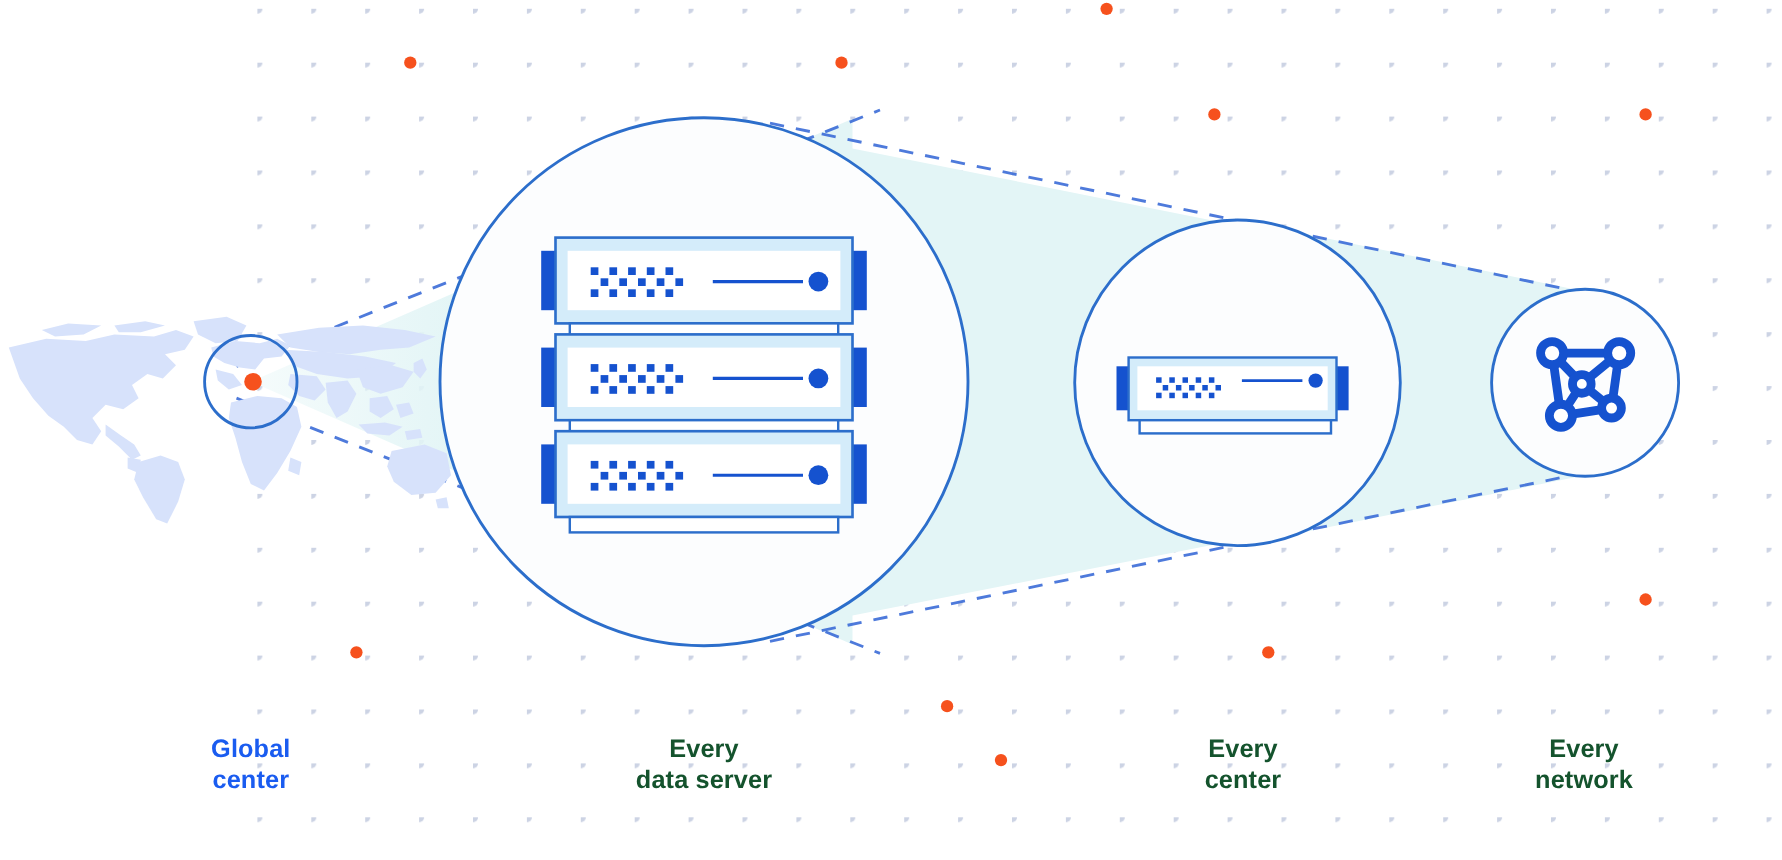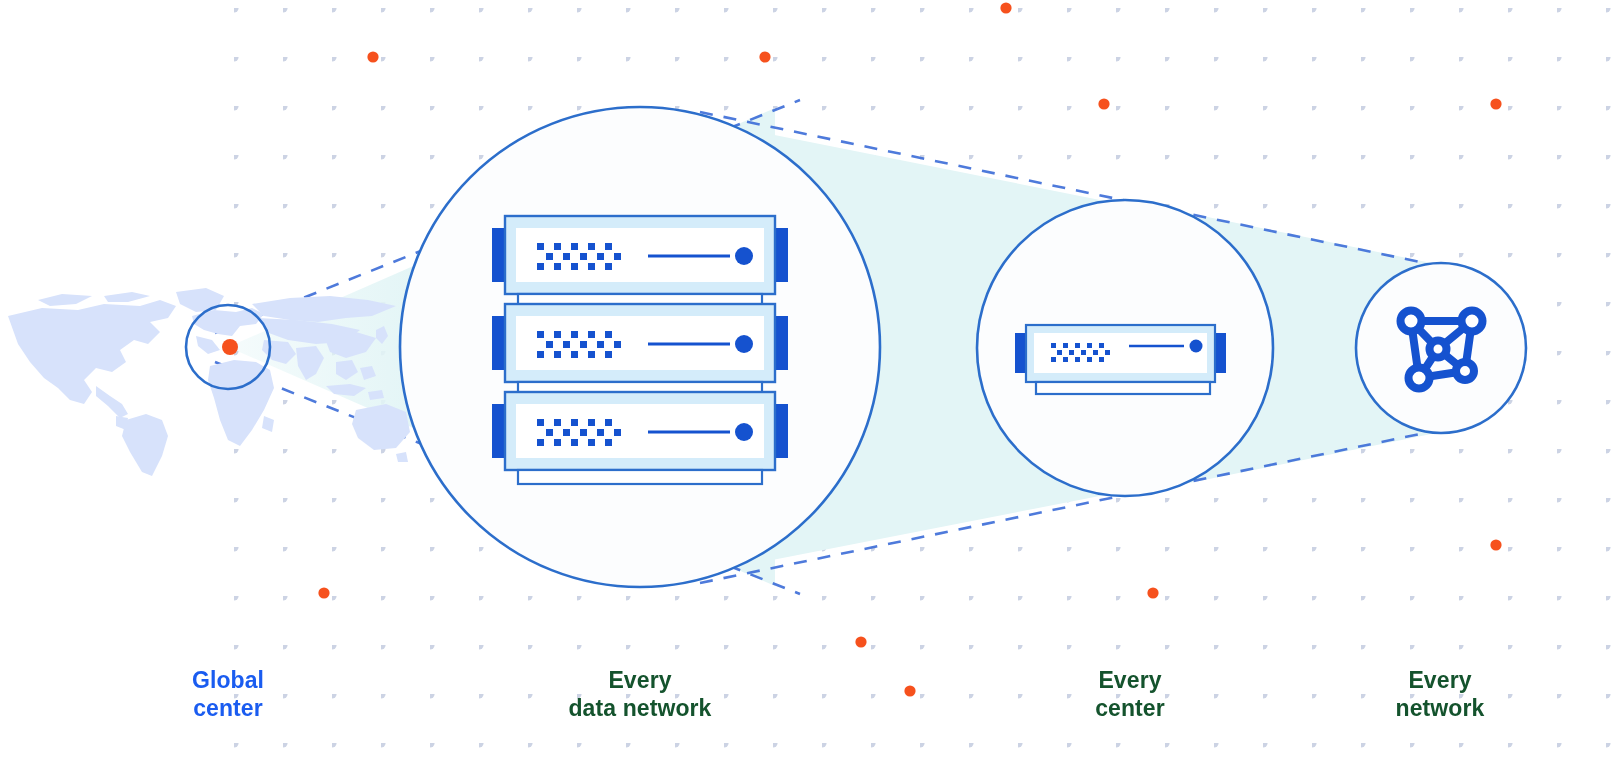--- a/index.html
+++ b/index.html
@@ -283,19 +283,19 @@
       <circle cx="1496" cy="545" r="5.6"></circle>
       <circle cx="1153" cy="593" r="5.6"></circle>
       <circle cx="324" cy="593" r="5.6"></circle>
       <circle cx="861" cy="642" r="5.6"></circle>
       <circle cx="910" cy="691" r="5.6"></circle>
     </g>
   </svg>
 
   <div class="label accent" id="label-global"><span>Global</span><br><span>center</span></div>
 
-  <div class="label" id="label-datacenter"><span>Every</span><br><span>data network</span></div>
+  <div class="label" id="label-datacenter"><span>Every</span><br><span>data server</span></div>
 
   <div class="label" id="label-server"><span>Every</span><br><span>center</span></div>
 
   <div class="label" id="label-service"><span>Every</span><br><span>network</span></div>
 
 </div>
 
 </body></html>

